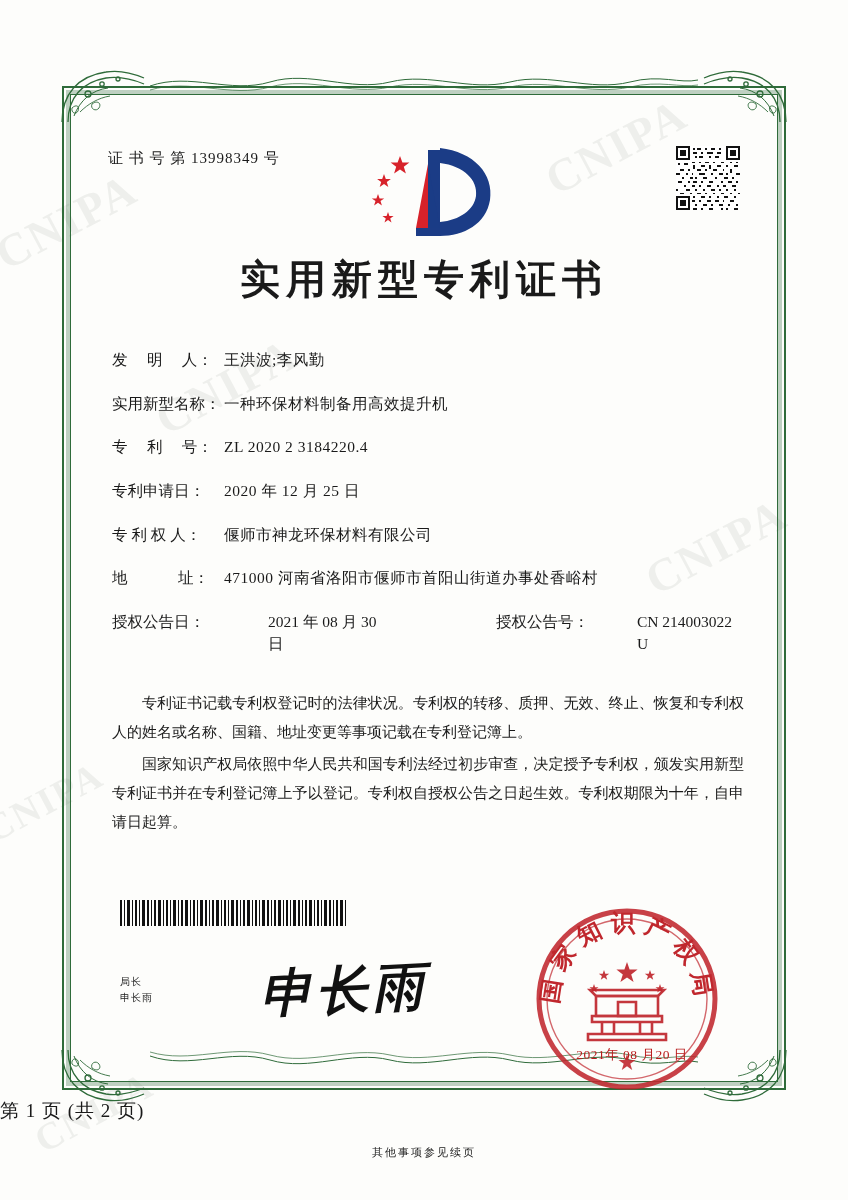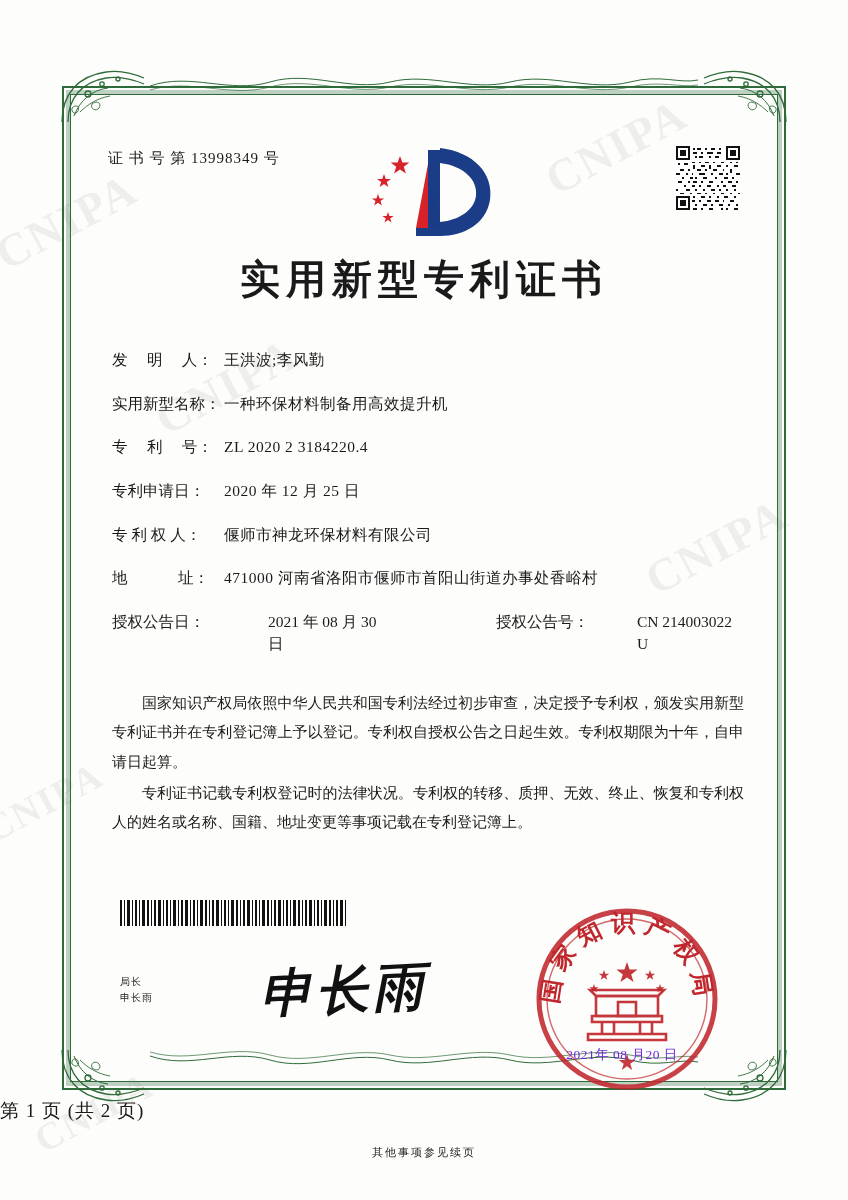--- a/index.html
+++ b/index.html
@@ -223,26 +223,26 @@
   
   .seal {
     position: absolute;
     right: 56px;
     top: 810px;
     width: 190px;
     height: 190px;
   }
   .seal-date {
     position: absolute;
-    right: 70px;
+    right: 60px;
     top: 952px;
     width: 172px;
     text-align: center;
     font-size: 13.5px;
-    color: #6d28d9;
+    color: #b91c1c;
     letter-spacing: 0.5px;
   }
 
   .page-no {
     position: absolute;
     left: 0;
     top: 1098px;
     width: 848px;
     text-align: left;
     font-size: 19px;
@@ -535,22 +535,22 @@
       </div>
       <div class="field-row pub">
         <div class="field-label">授权公告日：</div>
         <div>2021 年 08 月 30 日</div>
         <div class="pub-second-label">授权公告号：</div>
         <div style="margin-left:4px;">CN 214003022 U</div>
       </div>
     </div>
 
     <div class="paragraphs">
+      <p>专利证书记载专利权登记时的法律状况。专利权的转移、质押、无效、终止、恢复和专利权人的姓名或名称、国籍、地址变更等事项记载在专利登记簿上。</p>
       <p>国家知识产权局依照中华人民共和国专利法经过初步审查，决定授予专利权，颁发实用新型专利证书并在专利登记簿上予以登记。专利权自授权公告之日起生效。专利权期限为十年，自申请日起算。</p>
-      <p>专利证书记载专利权登记时的法律状况。专利权的转移、质押、无效、终止、恢复和专利权人的姓名或名称、国籍、地址变更等事项记载在专利登记簿上。</p>
     </div>
 
     <div class="barcode">
       <svg width="226" height="26" viewBox="0 0 226 26" shape-rendering="crispEdges">
         <rect width="226" height="26" fill="#fdfdfb"></rect>
         <g fill="#111">
           <rect x="0" y="0" width="2" height="26"></rect>
             <rect x="4" y="0" width="1" height="26"></rect>
           <rect x="7" y="0" width="3" height="26"></rect>
             <rect x="12" y="0" width="1" height="26"></rect>

